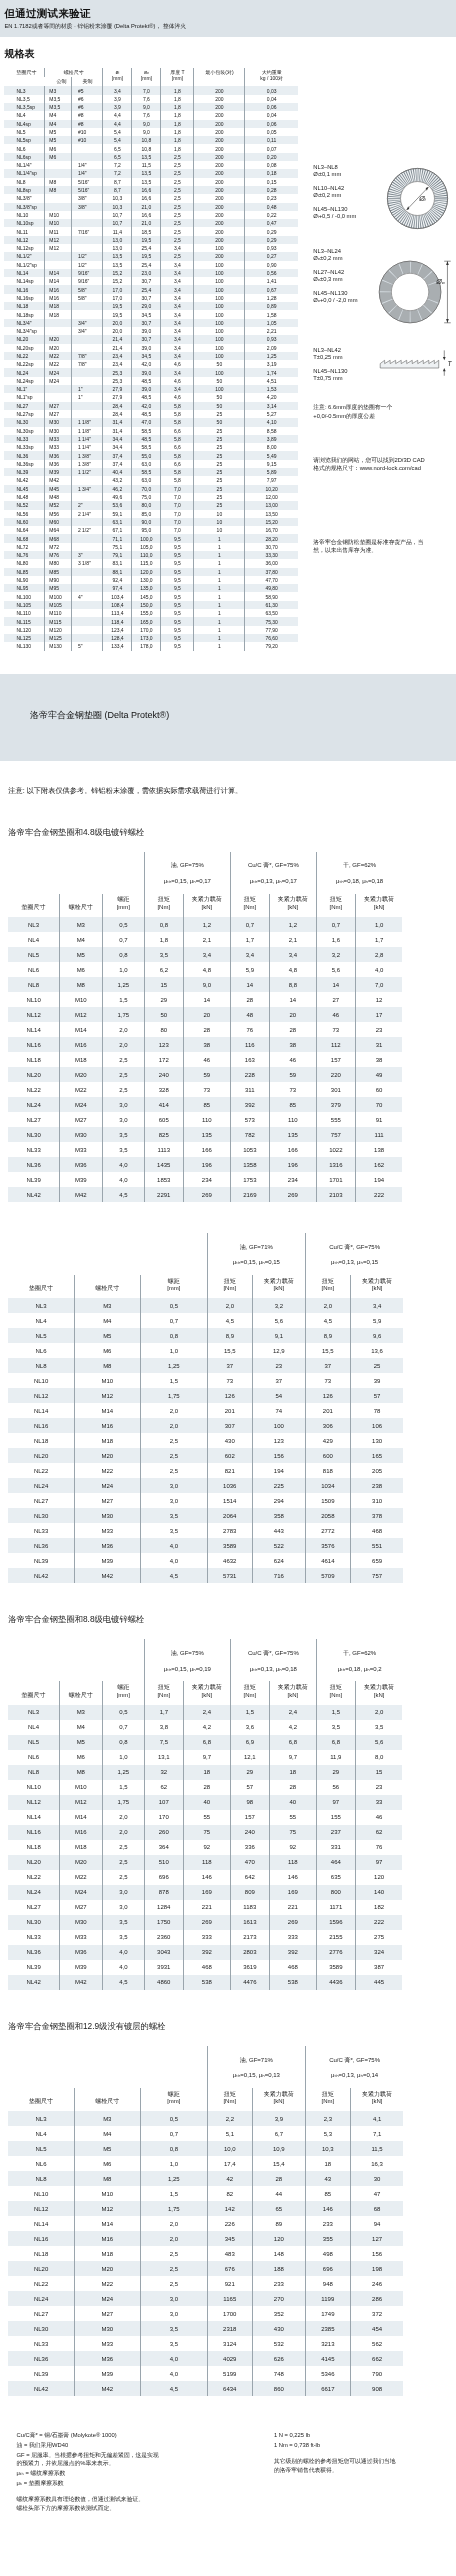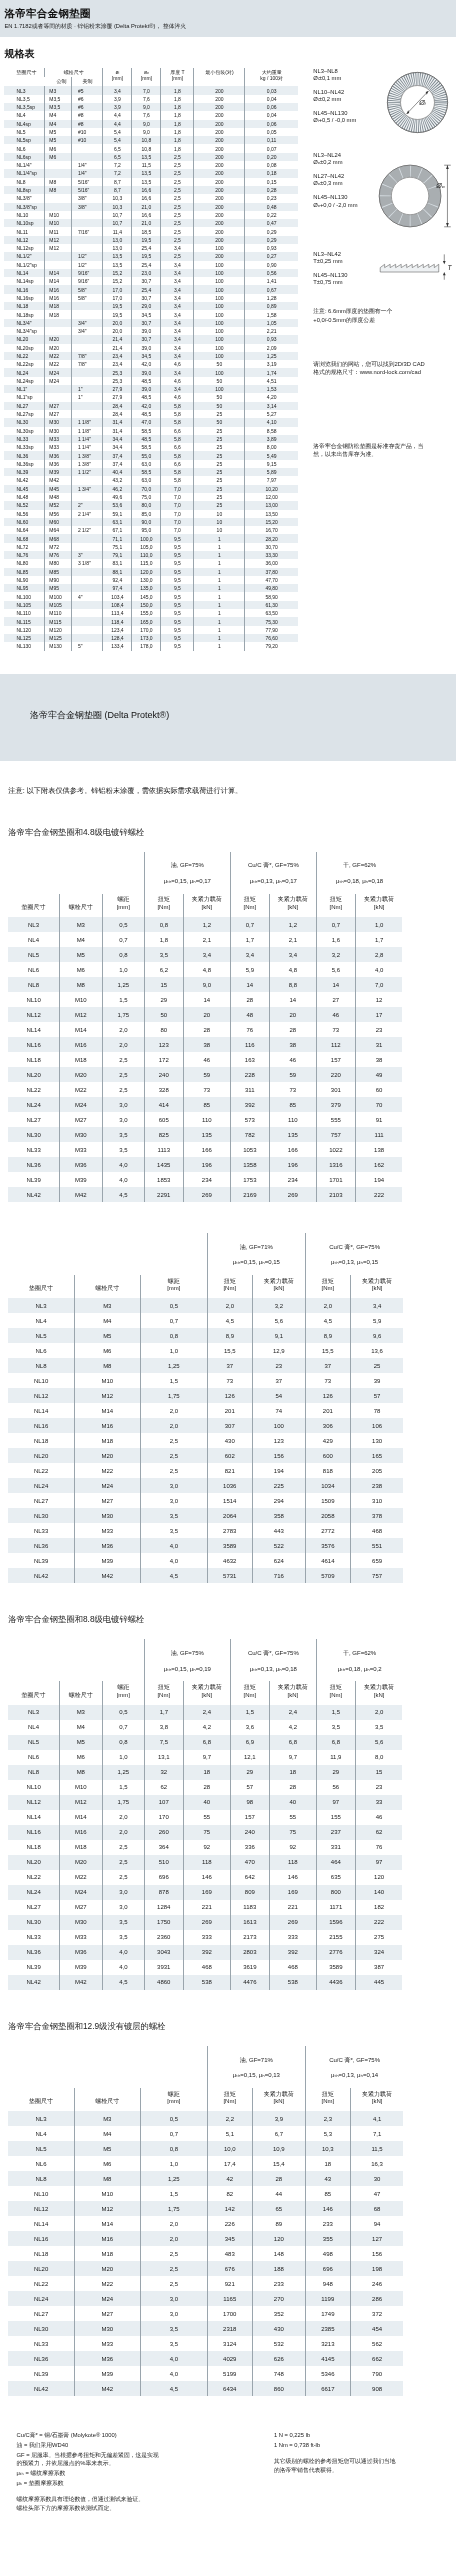--- a/index.html
+++ b/index.html
@@ -10,21 +10,21 @@
   
   .band { background:#dce3e8; height:37px; padding:6.6px 5.5px 0 4.4px; }
   .band h1 { font-size:10.5px; font-weight:bold; color:#111; letter-spacing:0.3px; }
   .band .sub { font-size:5.8px; color:#222; margin-top:1.7px; }
 
   .pre { white-space:pre-line; }
 
   
   .spec-section { padding:0 0 0 4.4px; }
   .spec-section h2 { font-size:10px; font-weight:bold; margin:10px 0 6.6px 0; }
-  .spec-layout { display:flex; align-items:flex-start; }
+  .spec-layout { display:flex; align-items:center; }
 
   table { border-collapse:collapse; table-layout:fixed; }
   .spec { width:292px; }
   .spec th, .spec td { font-size:5px; font-weight:400; text-align:center; padding:0.8px 1.1px; border-left:0.6px solid #9aa5ad; overflow:hidden; white-space:nowrap; }
   .spec th { vertical-align:top; white-space:pre-line; line-height:1.25; padding-bottom:2.2px; }
   .spec th.sub { vertical-align:bottom; }
   .spec thead tr:first-child th { padding-top:1.1px; }
   .spec th:first-child, .spec td:first-child { border-left:none; text-align:left; padding-left:12px; }
   .spec td:nth-child(2) { text-align:left; padding-left:4.4px; }
   .spec td:nth-child(3) { text-align:left; padding-left:5.5px; }
@@ -70,21 +70,21 @@
   .footer .gap { margin-top:7.7px; }
 
   svg text { font-family:"Liberation Sans","DejaVu Sans",sans-serif; }
 </style>
 </head>
 <body>
 
 <div class="page">
 
   <div class="band">
-    <h1>洛帝牢合金钢垫圈</h1>
+    <h1>但通过测试来验证</h1>
     <div class="sub">EN 1.7182或者等同的材质 · 锌铝粉末涂覆 (Delta Protekt®)， 整体淬火</div>
   </div>
 
   <div class="spec-section">
     <h2>规格表</h2>
     <div class="spec-layout">
       <table class="spec">
         <colgroup>
           <col style="width:40px">
             <col style="width:27.5px">

